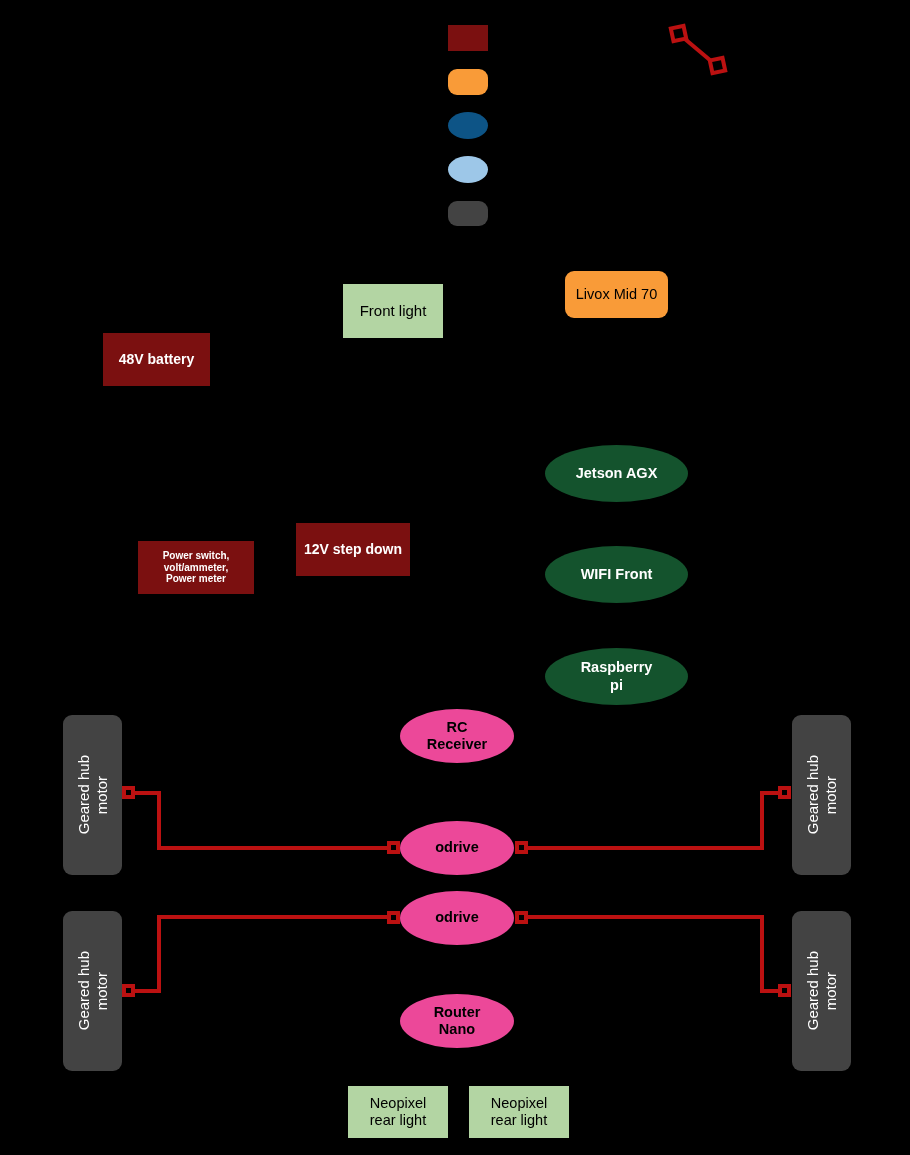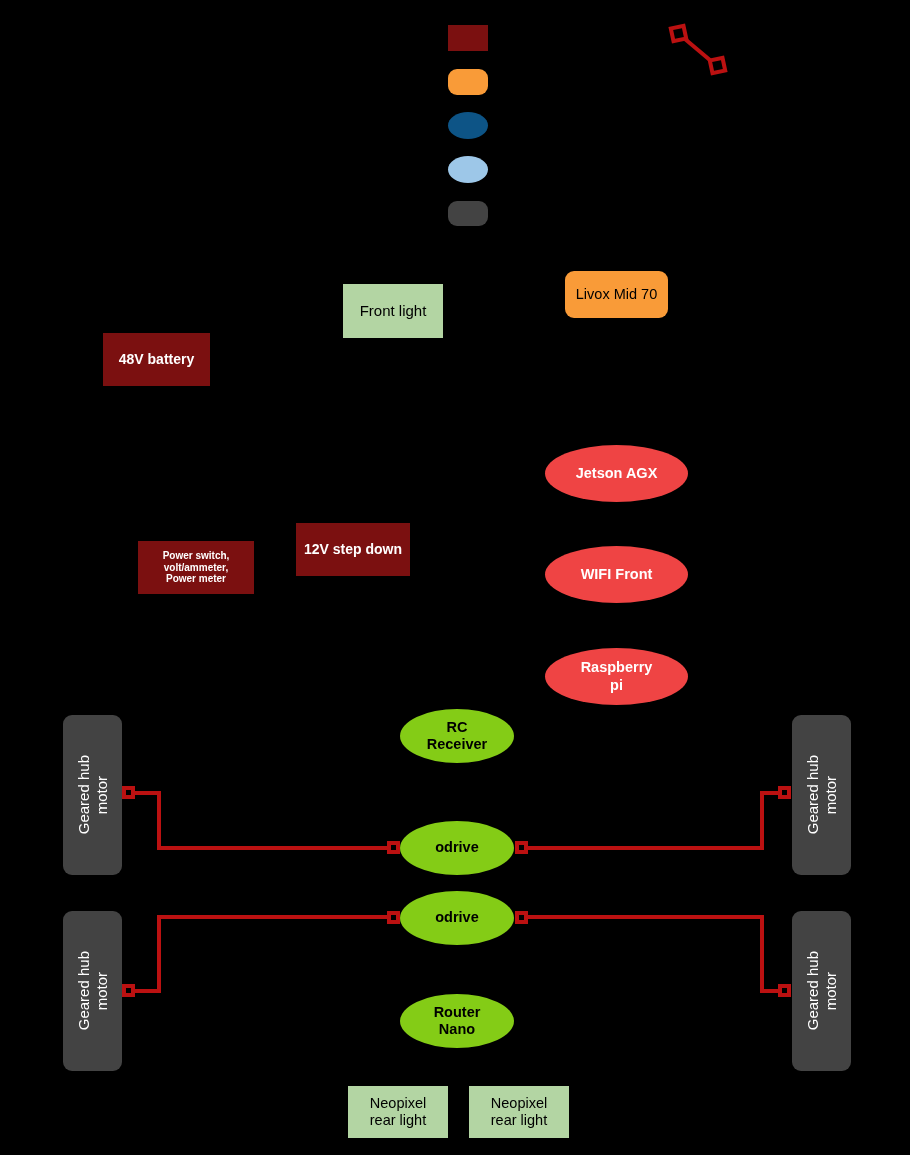--- a/index.html
+++ b/index.html
@@ -37,26 +37,26 @@
     background: #7b1010;
     color: #ffffff;
     font-weight: bold;
   }
   .c-orange {
     background: #f99b38;
     color: #000000;
     font-weight: normal;
   }
   .c-darkblue {
-    background: #ef4444;
+    background: #14532d;
     color: #ffffff;
     font-weight: bold;
   }
   .c-lightblue {
-    background: #84cc16;
+    background: #ec4899;
     color: #000000;
     font-weight: bold;
   }
   .c-green {
     background: #b3d5a3;
     color: #000000;
     font-weight: normal;
   }
   .c-gray {
     background: #434343;

